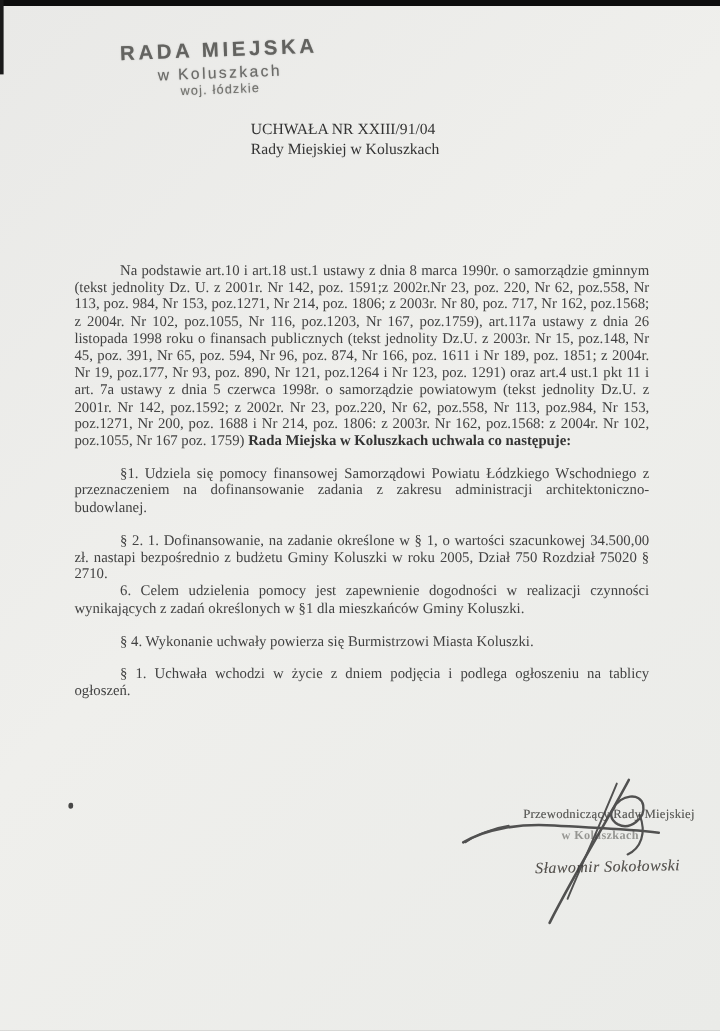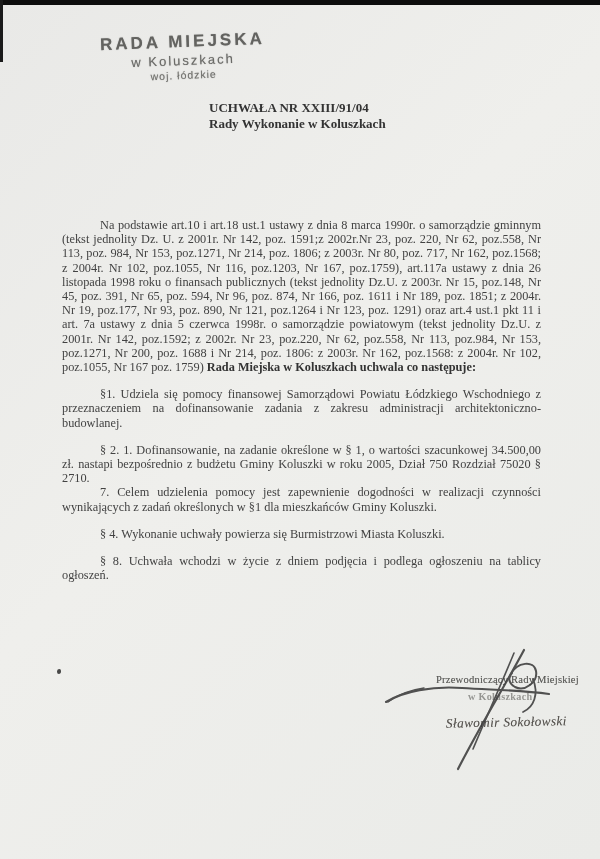--- a/index.html
+++ b/index.html
@@ -27,21 +27,21 @@
     font-family:"Liberation Sans","DejaVu Sans",sans-serif;
     text-shadow:0 0 1px rgba(99,99,96,.55);
   }
   .stamp-top .l1{font-size:17px;font-weight:700;letter-spacing:3px;line-height:20px;}
   .stamp-top .l2{font-size:13px;letter-spacing:2px;line-height:17px;color:#6b6b68;}
   .stamp-top .l3{font-size:10.5px;letter-spacing:1px;line-height:13px;color:#73736f;}
 
   
   .title{
     position:absolute;left:209px;top:100px;
-    font-weight:700;font-size:13px;line-height:15.6px;color:#333;
+    font-weight:400;font-size:13px;line-height:15.6px;color:#333;
   }
   .subject{
     position:absolute;left:62px;top:174px;width:480px;
     font-weight:700;font-size:12.8px;color:#363636;
   }
 
   
   .content{
     position:absolute;left:62px;top:218px;width:479px;
     font-size:12.3px;line-height:14.2px;text-align:justify;color:#424242;
@@ -78,31 +78,31 @@
   <div class="speck"></div>
 
   <div class="stamp-top">
     <div class="l1">RADA MIEJSKA</div>
     <div class="l2">w Koluszkach</div>
     <div class="l3">woj. łódzkie</div>
   </div>
 
   <div class="title">
     <div>UCHWAŁA NR XXIII/91/04</div>
-    <div>Rady Wykonanie w Koluszkach</div>
+    <div>Rady Miejskiej w Koluszkach</div>
   </div>
 
 
   <div class="content">
     <p><span>Na podstawie art.10 i art.18 ust.1 ustawy z dnia 8 marca 1990r. o samorządzie gminnym (tekst jednolity Dz. U. z 2001r. Nr 142, poz. 1591;z 2002r.Nr 23, poz. 220, Nr 62, poz.558, Nr 113, poz. 984, Nr 153, poz.1271, Nr 214, poz. 1806; z 2003r. Nr 80, poz. 717, Nr 162, poz.1568; z 2004r. Nr 102, poz.1055, Nr 116, poz.1203, Nr 167, poz.1759), art.117a ustawy z dnia 26 listopada 1998 roku o finansach publicznych (tekst jednolity Dz.U. z 2003r. Nr 15, poz.148, Nr 45, poz. 391, Nr 65, poz. 594, Nr 96, poz. 874, Nr 166, poz. 1611 i Nr 189, poz. 1851; z 2004r. Nr 19, poz.177, Nr 93, poz. 890, Nr 121, poz.1264 i Nr 123, poz. 1291) oraz art.4 ust.1 pkt 11 i art. 7a ustawy z dnia 5 czerwca 1998r. o samorządzie powiatowym (tekst jednolity Dz.U. z 2001r. Nr 142, poz.1592; z 2002r. Nr 23, poz.220, Nr 62, poz.558, Nr 113, poz.984, Nr 153, poz.1271, Nr 200, poz. 1688 i Nr 214, poz. 1806: z 2003r. Nr 162, poz.1568: z 2004r. Nr 102, poz.1055, Nr 167 poz. 1759) </span><span class="b">Rada Miejska w Koluszkach uchwala co następuje:</span></p>
     <p>§1. Udziela się pomocy finansowej Samorządowi Powiatu Łódzkiego Wschodniego z przeznaczeniem na dofinansowanie zadania z zakresu administracji architektoniczno-budowlanej.</p>
     <p>§ 2. 1. Dofinansowanie, na zadanie określone w § 1, o wartości szacunkowej 34.500,00 zł. nastapi bezpośrednio z budżetu Gminy Koluszki w roku 2005, Dział 750 Rozdział 75020 § 2710.</p>
-    <p class="cont">7. Celem udzielenia pomocy jest zapewnienie dogodności w realizacji czynności wynikających z zadań określonych w §1 dla mieszkańców Gminy Koluszki.</p>
+    <p class="cont">6. Celem udzielenia pomocy jest zapewnienie dogodności w realizacji czynności wynikających z zadań określonych w §1 dla mieszkańców Gminy Koluszki.</p>
     <p>§ 4. Wykonanie uchwały powierza się Burmistrzowi Miasta Koluszki.</p>
-    <p>§ 8. Uchwała wchodzi w życie z dniem podjęcia i podlega ogłoszeniu na tablicy ogłoszeń.</p>
+    <p>§ 1. Uchwała wchodzi w życie z dniem podjęcia i podlega ogłoszeniu na tablicy ogłoszeń.</p>
   </div>
 
   <div class="sig-stamp-1">Przewodniczący Rady Miejskiej</div>
   <div class="sig-stamp-2">w Koluszkach</div>
   <div class="sig-name">Sławomir Sokołowski</div>
 
   <svg class="sig-svg" viewBox="370 638 230 150">
     <g fill="none" stroke="#3c3c3c" stroke-linecap="round" opacity="0.88">
       <path d="M 386 702 C 404 691 432 686 462 688 S 520 690 549 694" stroke-width="2.1"></path>
       <path d="M 524 650 C 506 684 481 724 458 769" stroke-width="2.2"></path>

